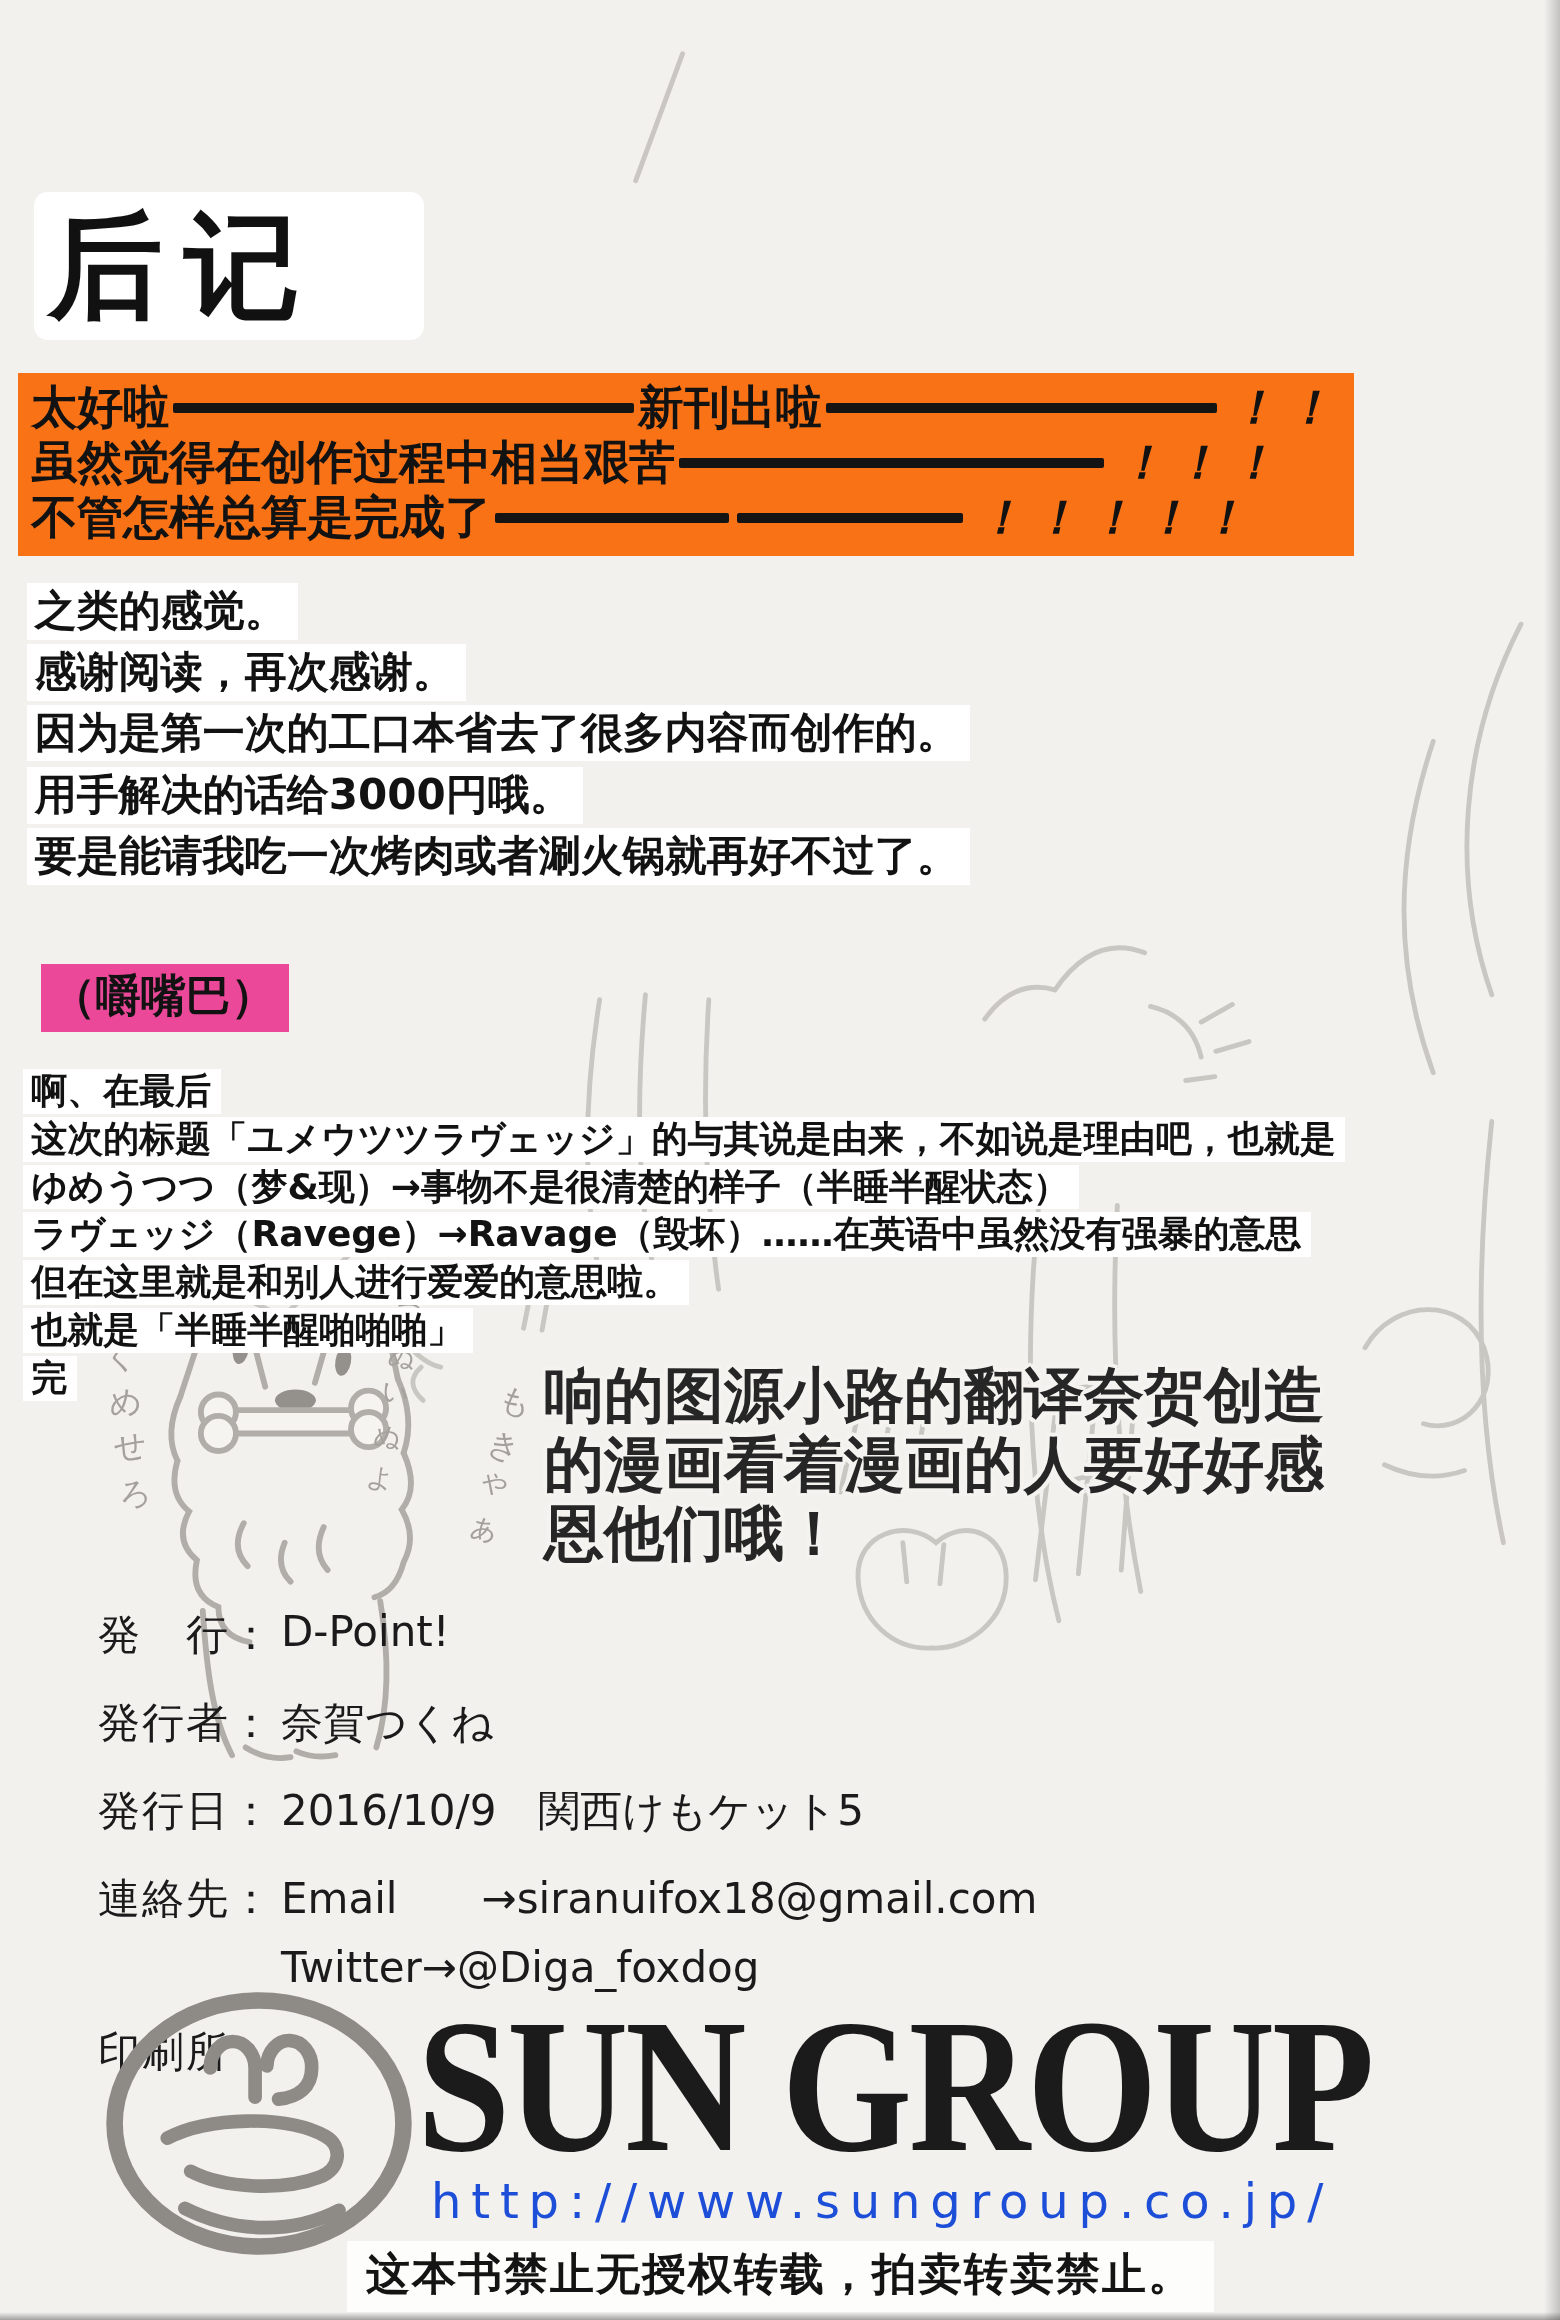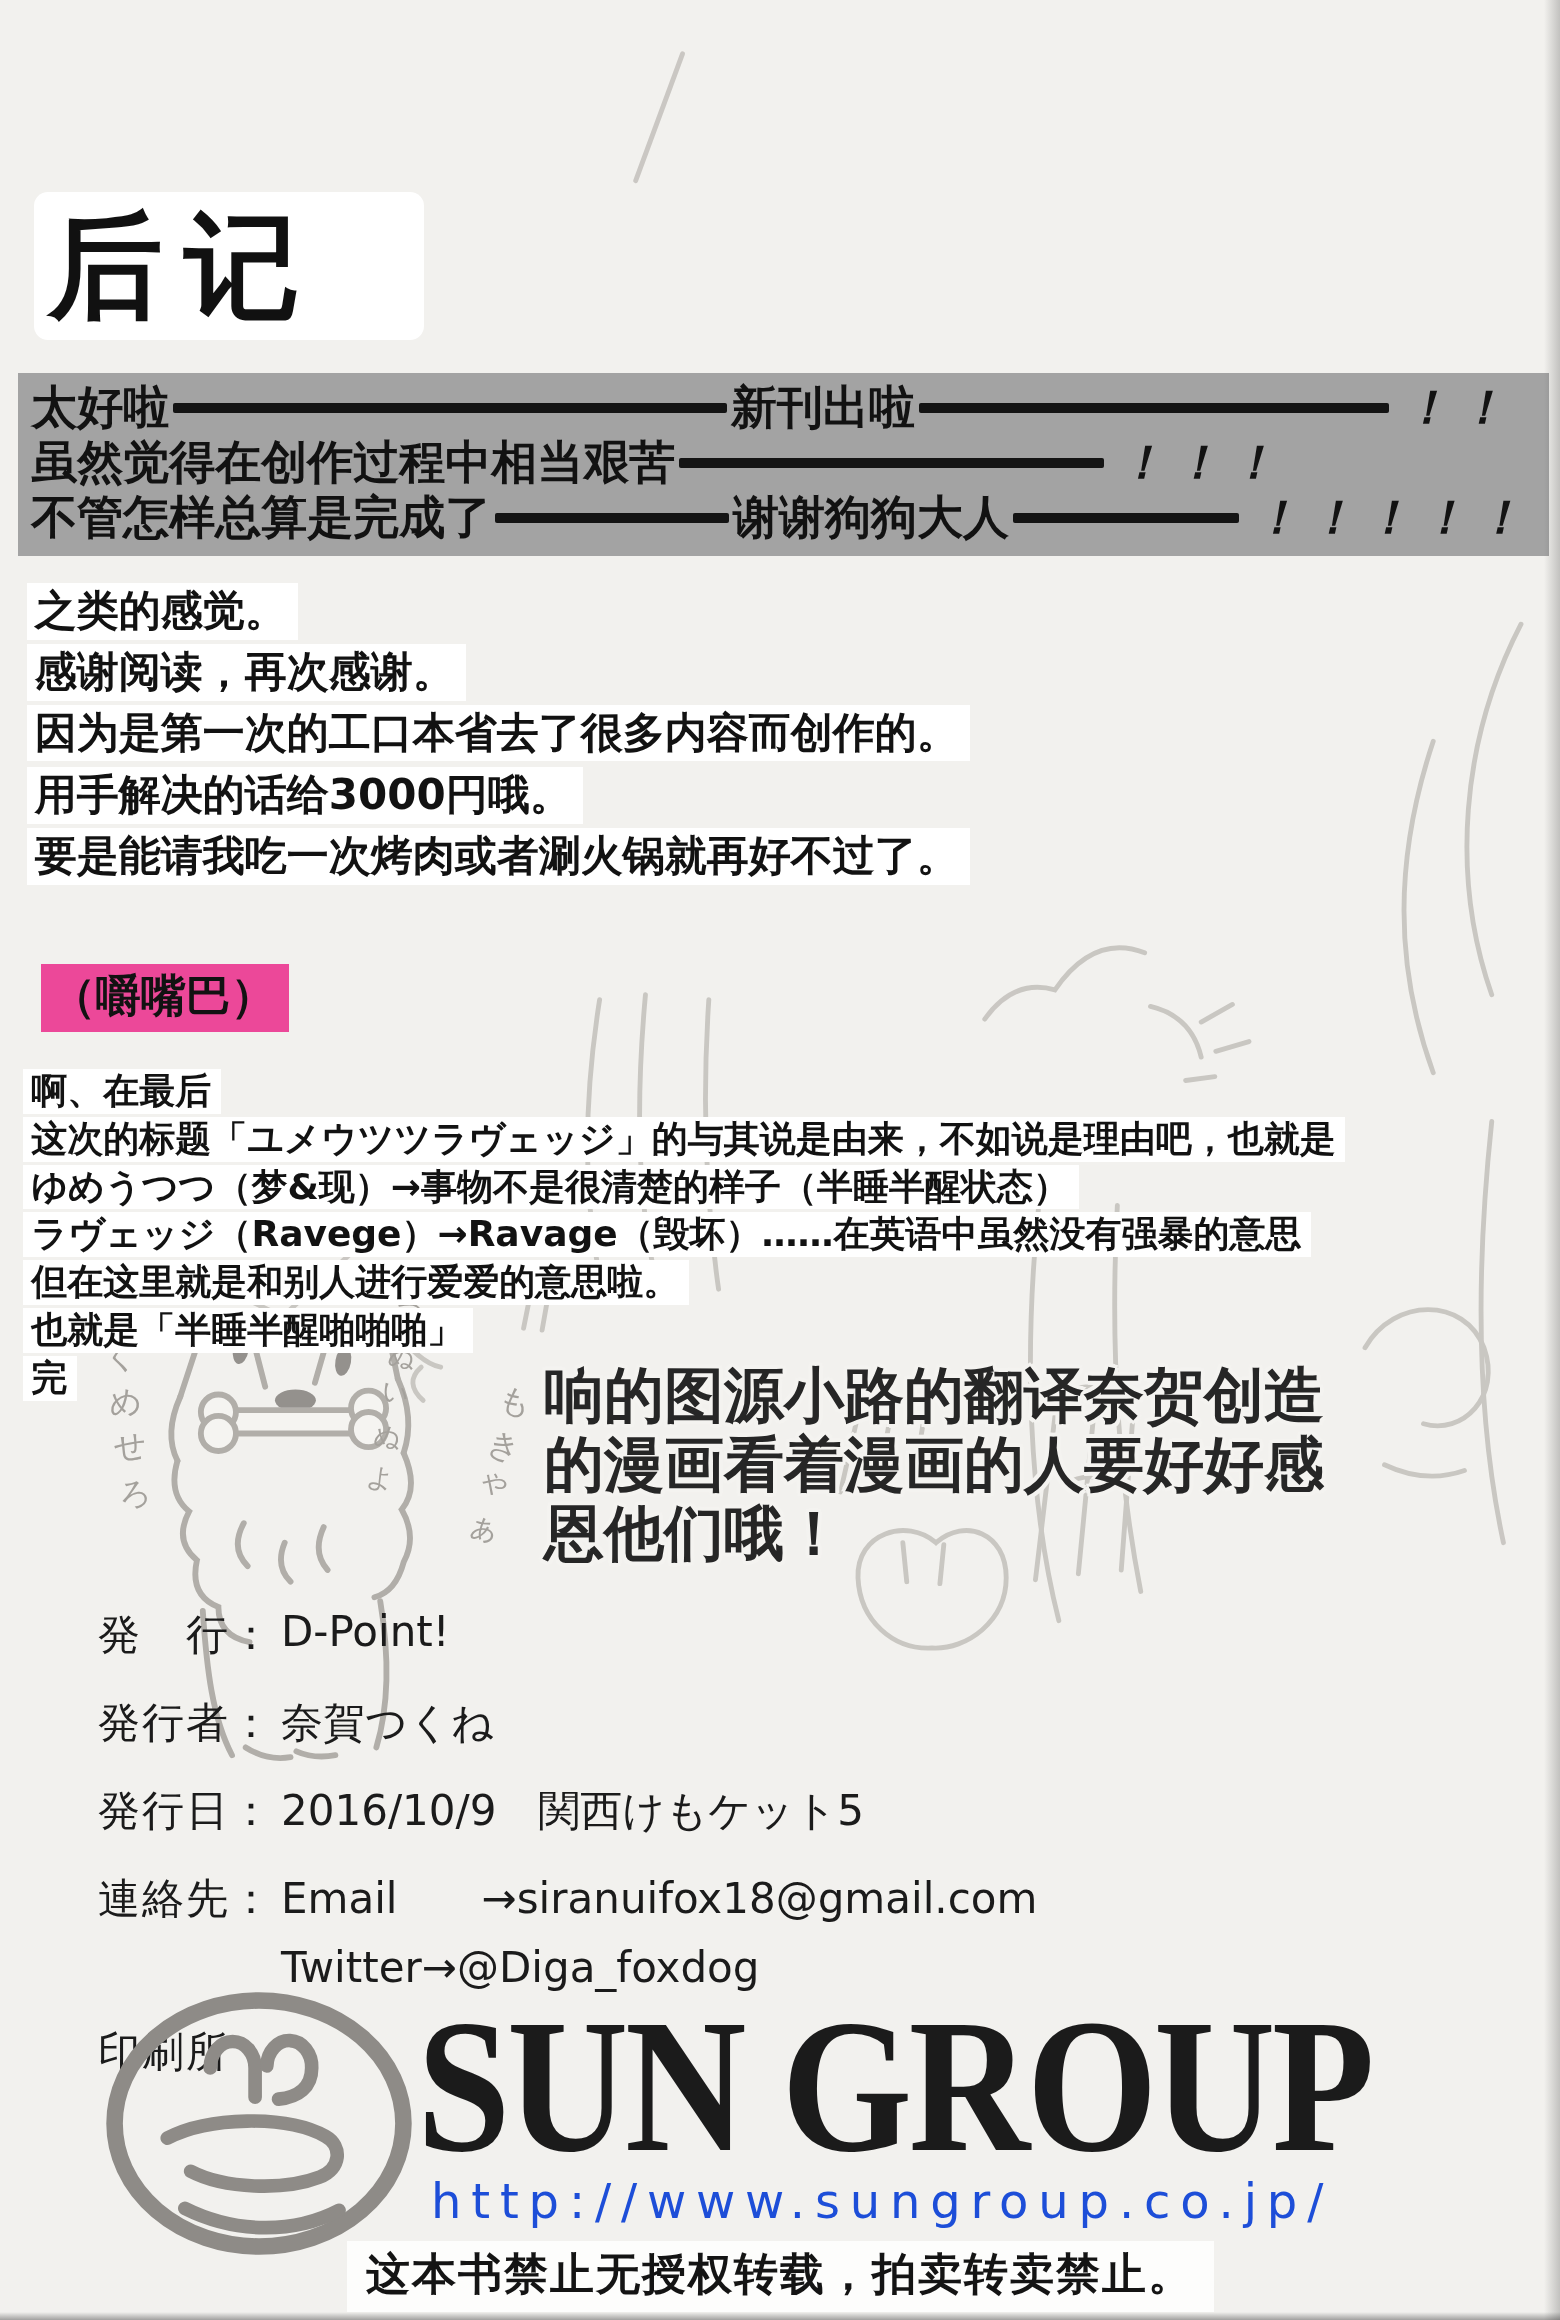--- a/index.html
+++ b/index.html
@@ -24,22 +24,22 @@
     background:#fff;
     border-radius:14px;
   }
   .title-block h1{
     margin:0;padding:5.9px 0 0 13.7px;
     font-size:115px;line-height:137px;font-weight:bold;
     letter-spacing:21.5px;color:#111;
   }
 
   .exclaim-wrap{
-    position:absolute;left:17.6px;top:373px;width:1531px;
-    background:#a3a3a3;padding:7.8px 7.8px 9.8px 13.7px;box-sizing:border-box;
+    position:absolute;left:17.6px;top:373px;width:1336px;
+    background:#f97316;padding:7.8px 7.8px 9.8px 13.7px;box-sizing:border-box;
   }
   .xline{display:flex;align-items:center;height:55px;white-space:nowrap;
     font-size:46px;font-weight:bold;color:#121212;}
   .xline .bar{display:inline-block;height:9.8px;background:#141414;margin:0 3.9px;border-radius:2px;}
   .b1a{width:554px}.b1b{width:470px}
   .b2a{width:425px}
   .b3a{width:234px}.b3b{width:226px}
   .bangs{display:inline-block;transform:skewX(-13deg);letter-spacing:9.8px;margin-left:13.7px;font-weight:bold;}
 
   .para{position:absolute;}
@@ -177,21 +177,20 @@
       <span class="bangs">！！</span>
     </div>
     <div class="xline">
       <span>虽然觉得在创作过程中相当艰苦</span>
       <span class="bar b2a"></span>
       <span class="bangs">！！！</span>
     </div>
     <div class="xline">
       <span>不管怎样总算是完成了</span>
       <span class="bar b3a"></span>
-      <span>谢谢狗狗大人</span>
       <span class="bar b3b"></span>
       <span class="bangs">！！！！！</span>
     </div>
   </div>
 
   <div class="para para-1">
     <div class="line">之类的感觉。</div>
     <div class="line">感谢阅读，再次感谢。</div>
     <div class="line">因为是第一次的工口本省去了很多内容而创作的。</div>
   </div>

